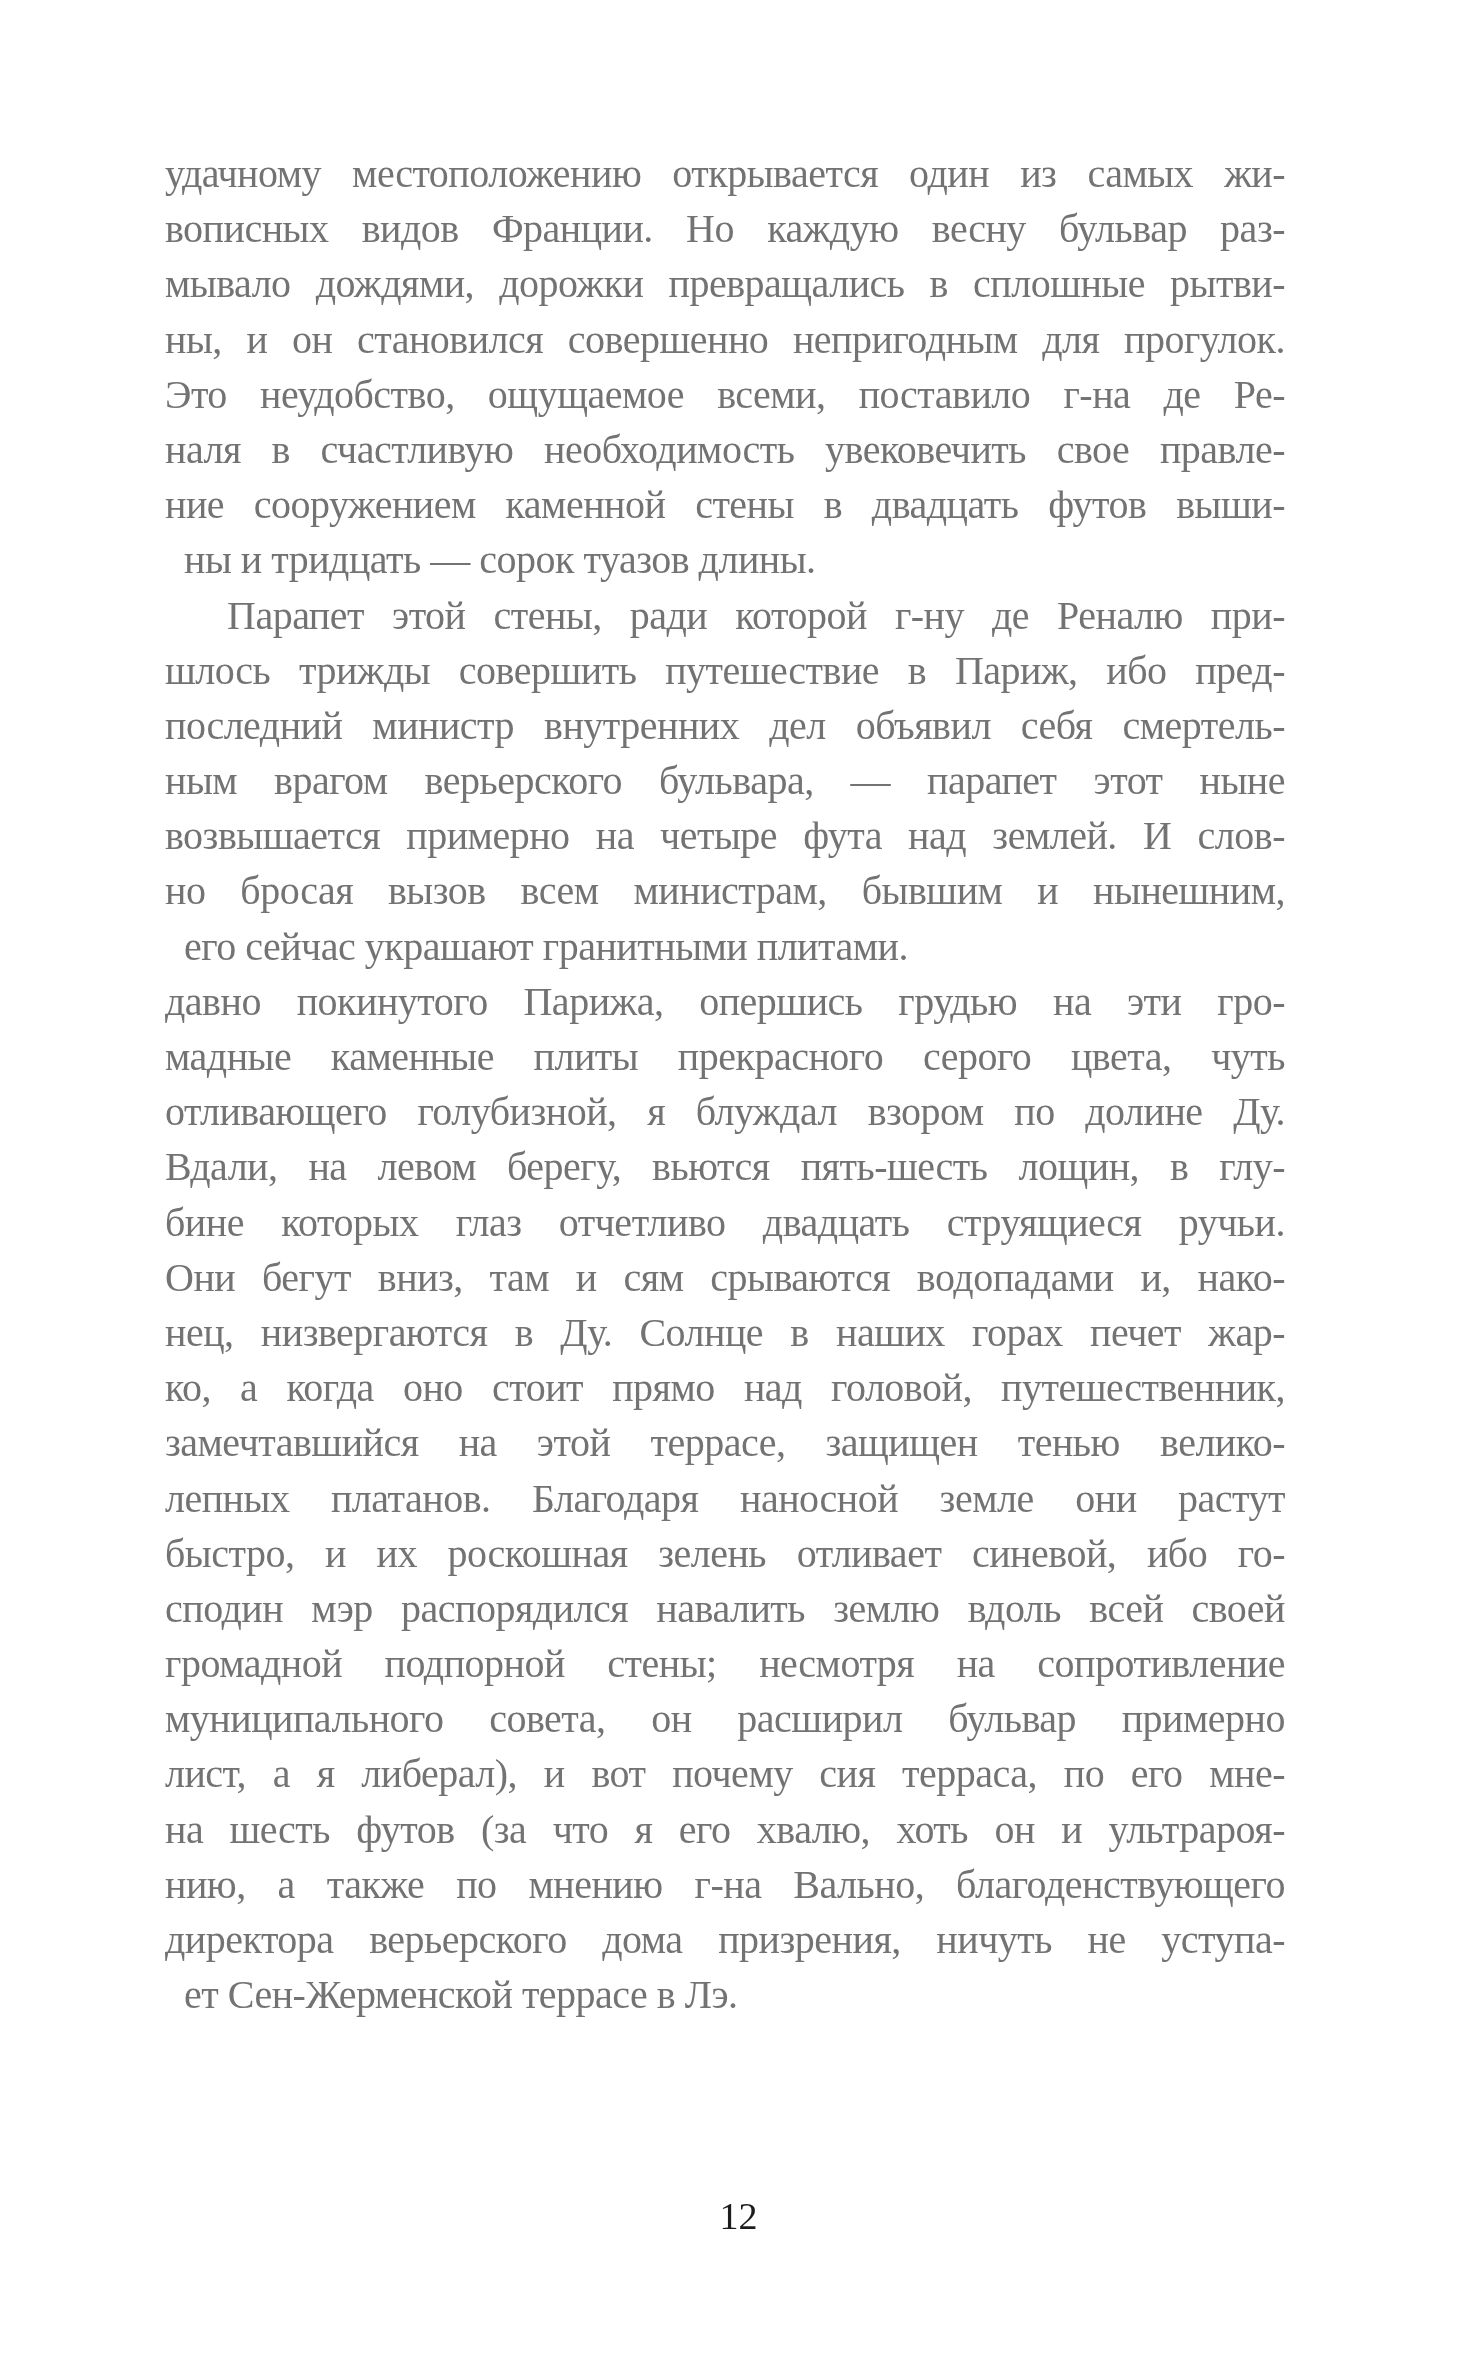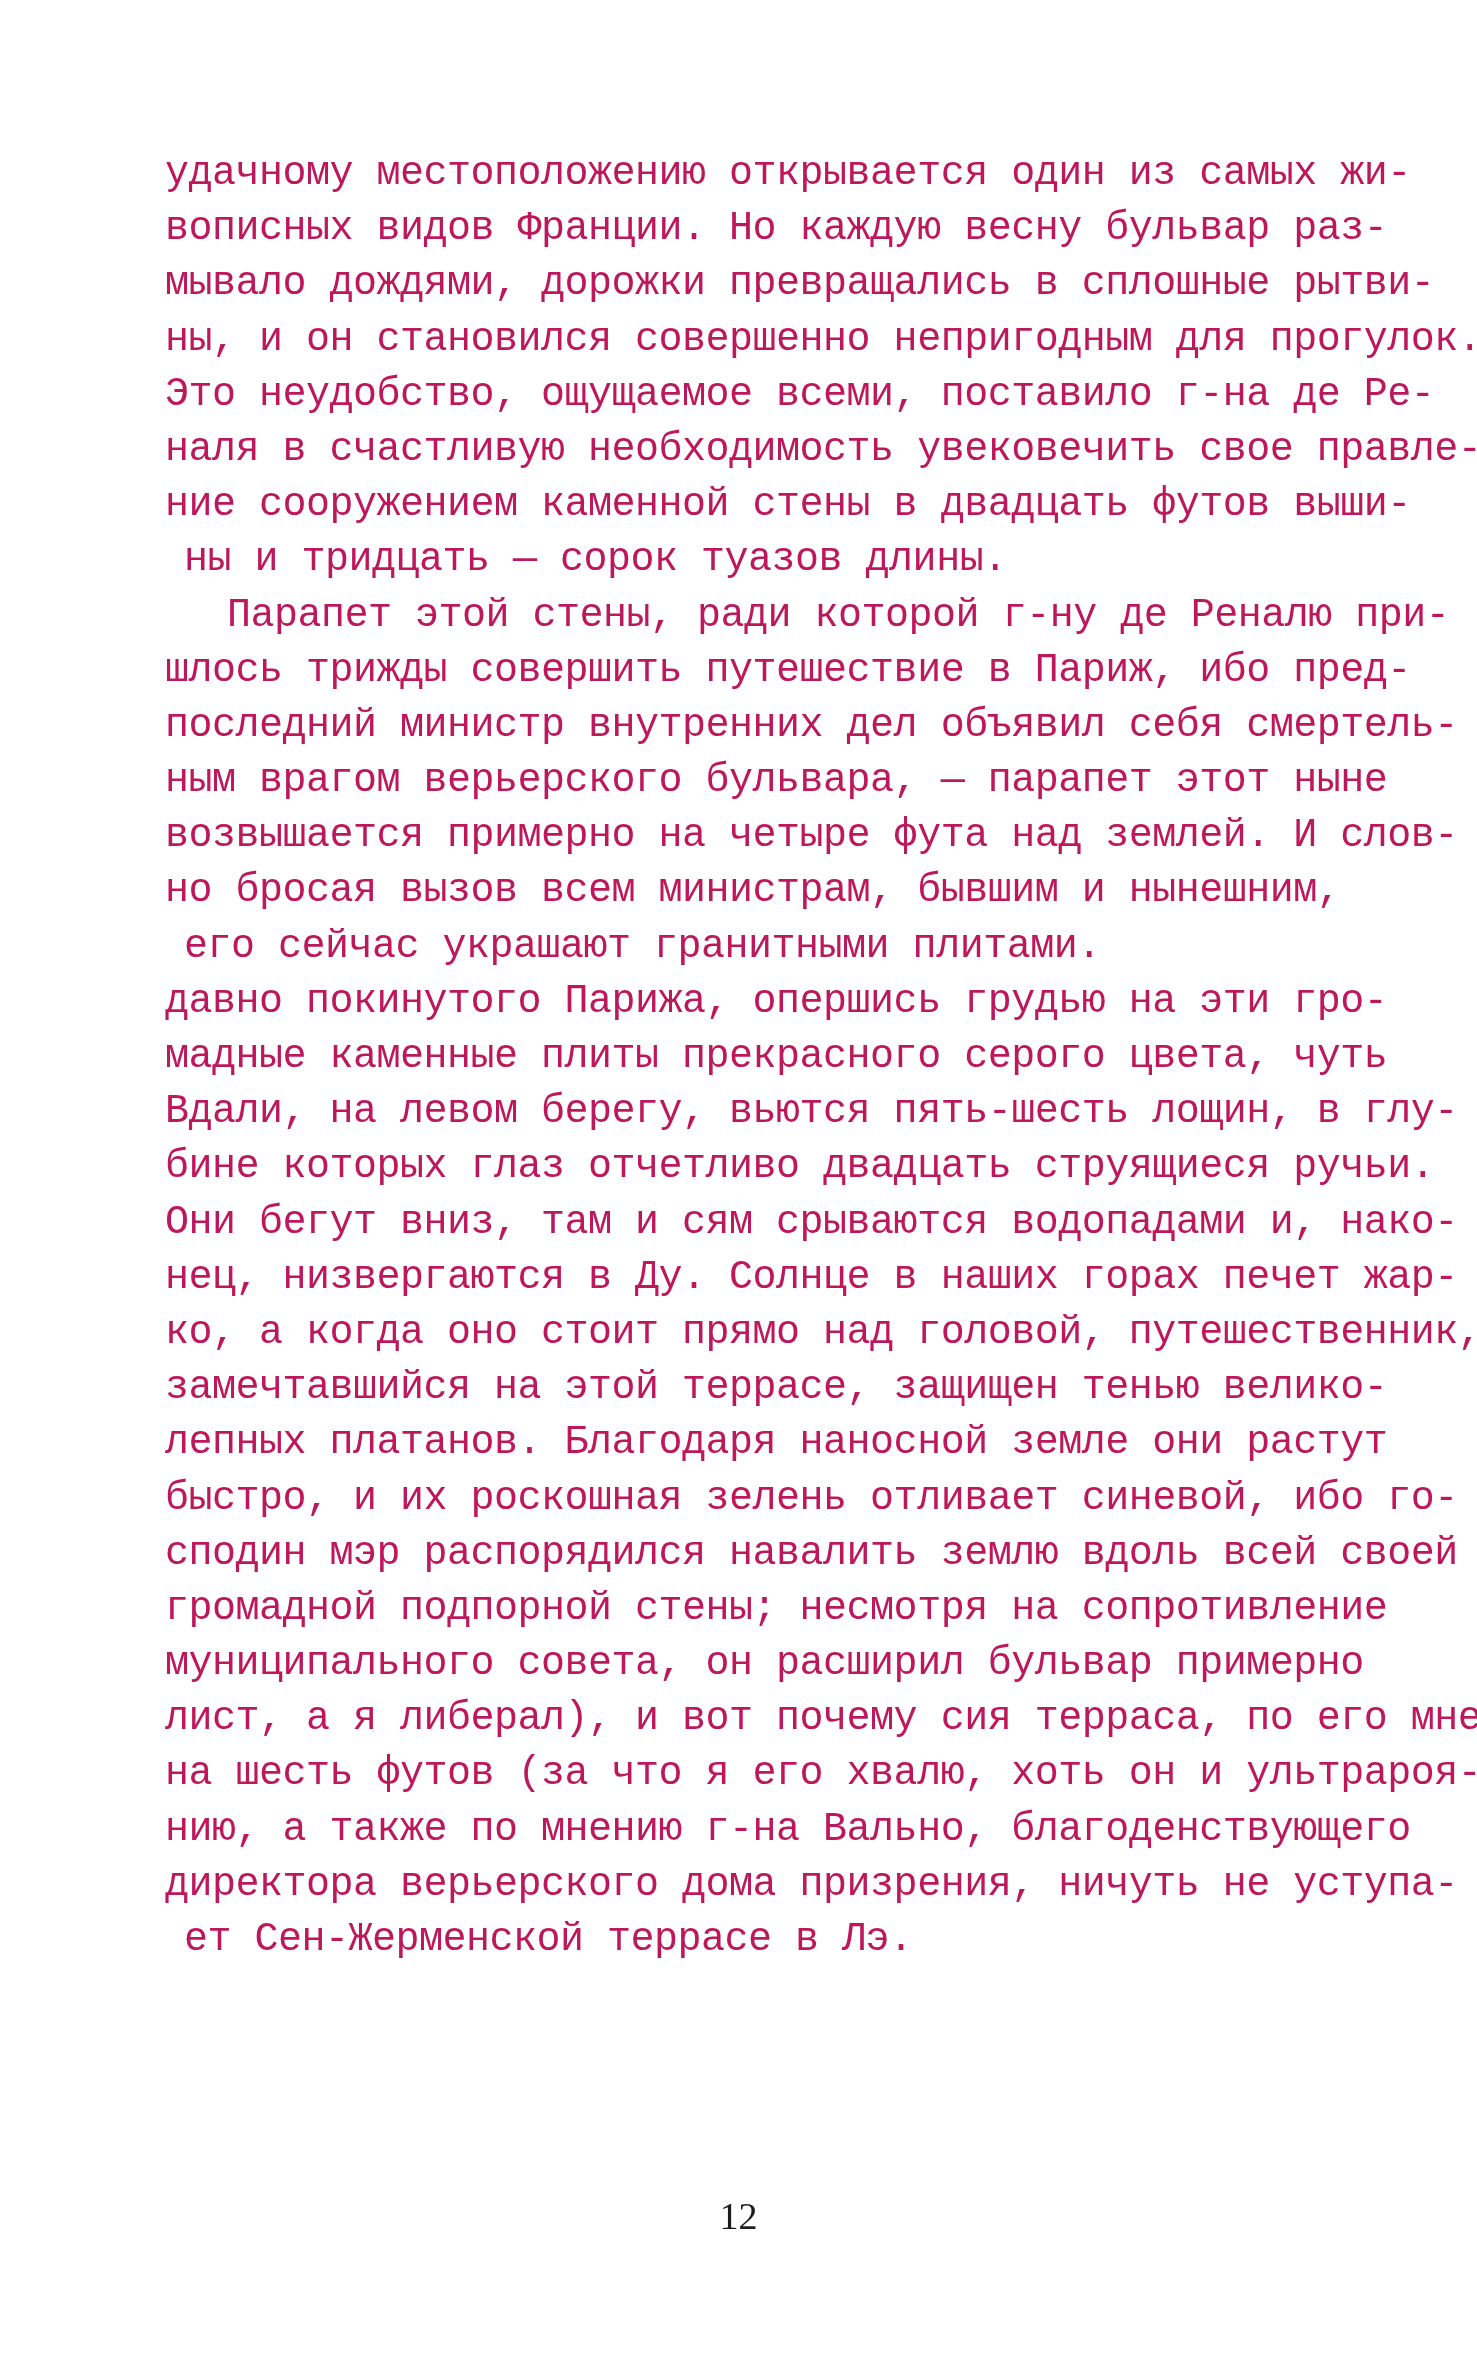--- a/index.html
+++ b/index.html
@@ -11,22 +11,22 @@
       width: 1477px;
       height: 2363px;
       position: relative;
       overflow: hidden;
     }
     .page {
       position: absolute;
       left: 165px;
       top: 146px;
       width: 1120px;
-      color: #be185d;
-      font-family: Liberation Mono, monospace;
+      color: #737373;
+      font-family: Liberation Serif, serif;
       font-size: 40px;
     }
     .line {
       display: block;
       height: 55.2px;
       line-height: 55.2px;
       white-space: nowrap;
       text-align: justify;
       text-align-last: justify;
       letter-spacing: -0.5px;
@@ -73,20 +73,21 @@
     <span class="line">последний министр внутренних дел объявил себя смертель-</span>
     <span class="line">ным врагом верьерского бульвара, — парапет этот ныне</span>
     <span class="line">возвышается примерно на четыре фута над землей. И слов-</span>
     <span class="line">но бросая вызов всем министрам, бывшим и нынешним,</span>
     <span class="line last">его сейчас украшают гранитными плитами.</span>
   </div>
 
   <div>
     <span class="line">давно покинутого Парижа, опершись грудью на эти гро-</span>
     <span class="line">мадные каменные плиты прекрасного серого цвета, чуть</span>
+    <span class="line">отливающего голубизной, я блуждал взором по долине Ду.</span>
     <span class="line">Вдали, на левом берегу, вьются пять-шесть лощин, в глу-</span>
     <span class="line">бине которых глаз отчетливо двадцать струящиеся ручьи.</span>
     <span class="line">Они бегут вниз, там и сям срываются водопадами и, нако-</span>
     <span class="line">нец, низвергаются в Ду. Солнце в наших горах печет жар-</span>
     <span class="line">ко, а когда оно стоит прямо над головой, путешественник,</span>
     <span class="line">замечтавшийся на этой террасе, защищен тенью велико-</span>
     <span class="line">лепных платанов. Благодаря наносной земле они растут</span>
     <span class="line">быстро, и их роскошная зелень отливает синевой, ибо го-</span>
     <span class="line">сподин мэр распорядился навалить землю вдоль всей своей</span>
     <span class="line">громадной подпорной стены; несмотря на сопротивление</span>

